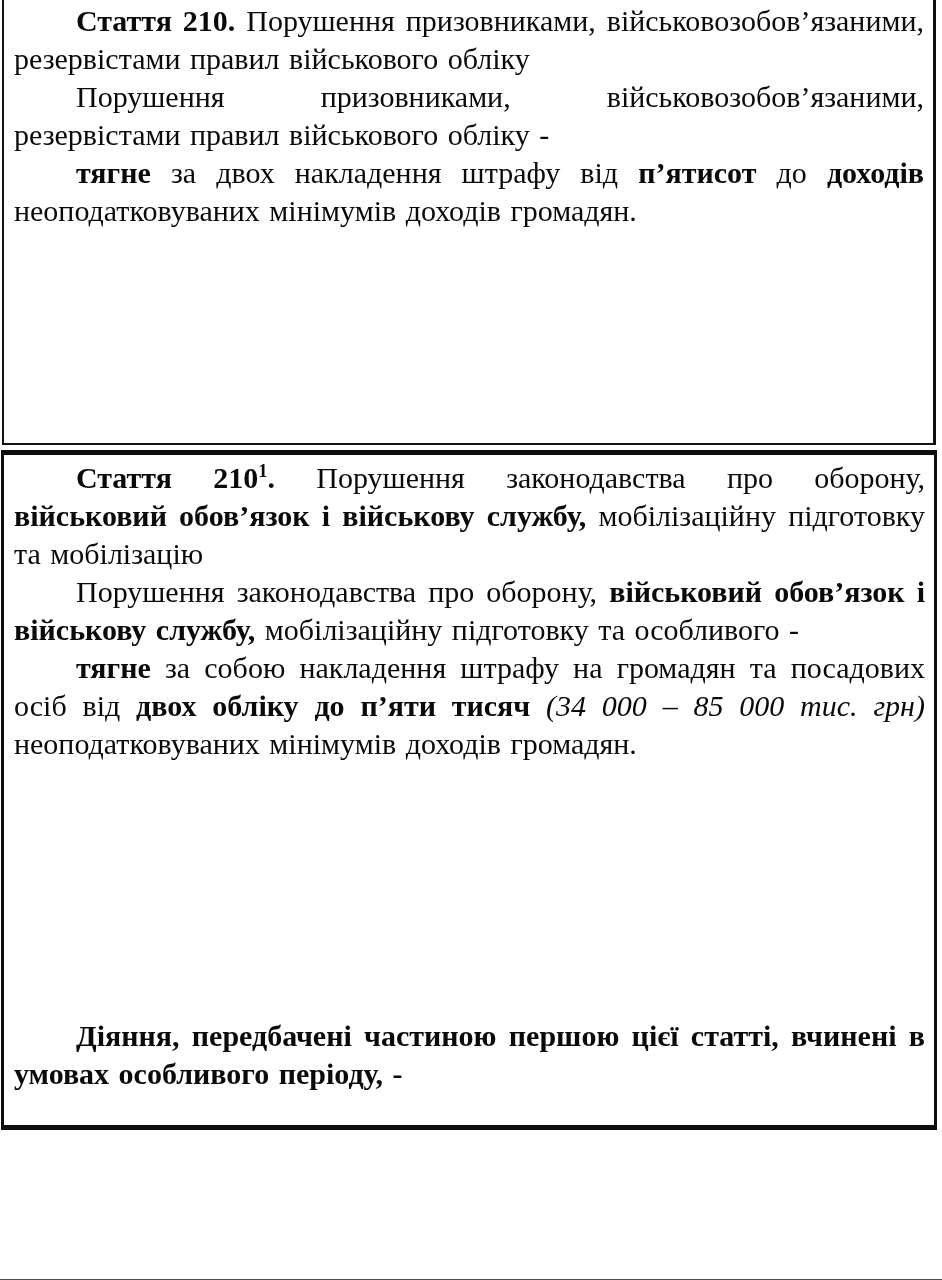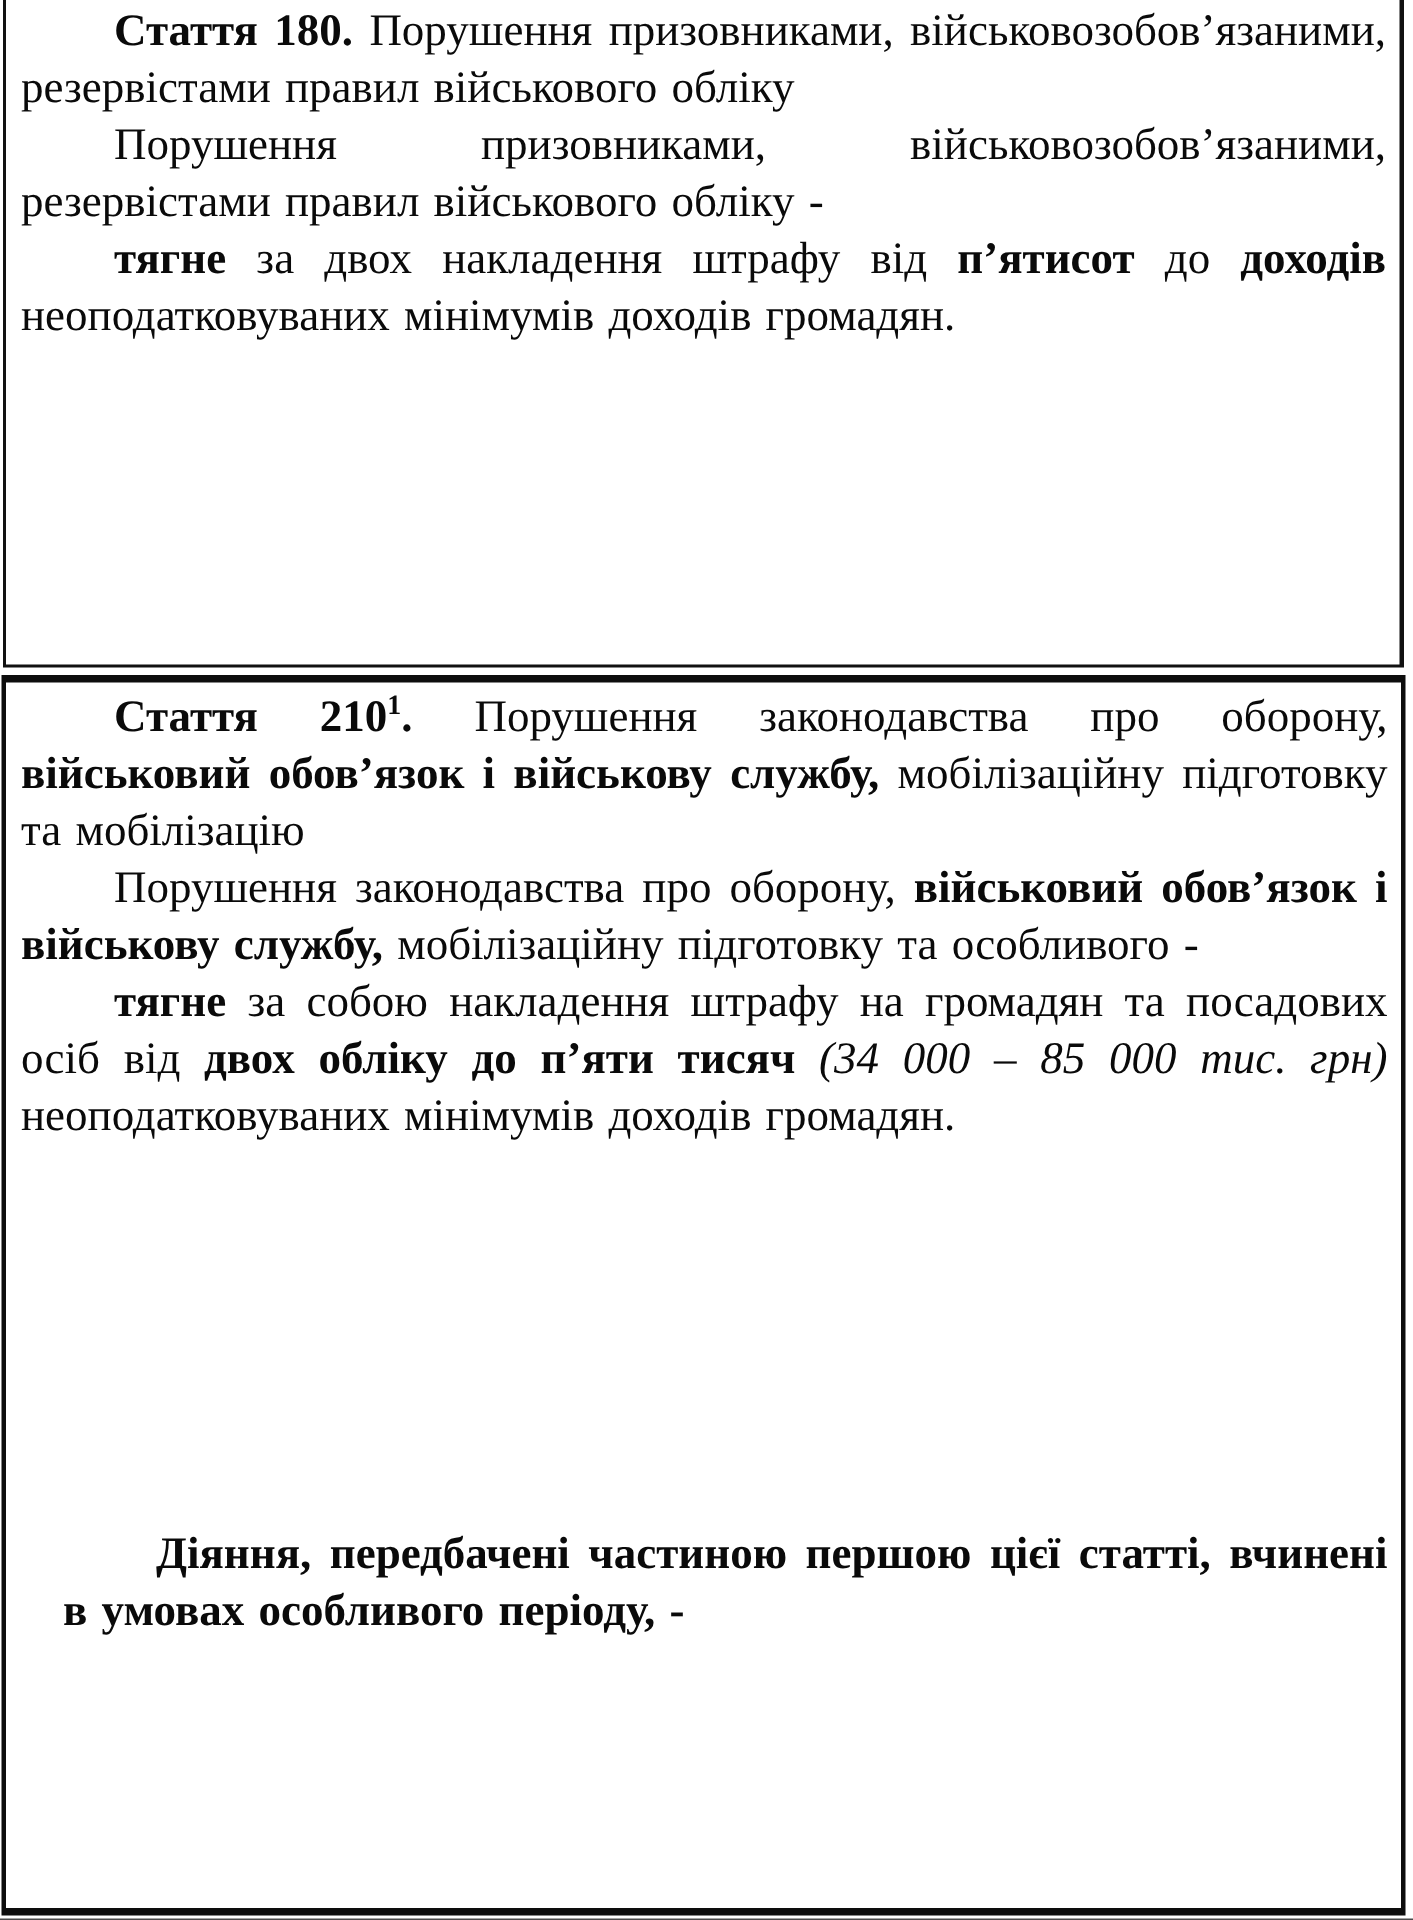--- a/index.html
+++ b/index.html
@@ -28,21 +28,21 @@
     width: 934px;
     height: 447px;
     border: 2px solid #111111;
     border-right-width: 3px;
     padding: 0 9px 0 10px;
   }
   .cell-2 {
     left: 1px;
     top: 450px;
     width: 936px;
-    height: 827px;
+    height: 680px;
     border: 3px solid #0d0d0d;
     border-top-width: 5px;
     border-bottom-width: 5px;
     padding: 0 9px 4px 10px;
   }
   .next-row-stub {
     position: absolute;
     left: 0;
     top: 1279px;
     width: 942px;
@@ -52,35 +52,35 @@
   .para {
     margin: 0;
     font-size: 30px;
     line-height: 38px;
     text-align: justify;
     text-indent: 62px;
     word-spacing: 2px;
   }
   .cell-1 .para:first-child { margin-top: 2px; }
   .cell-2 .para:first-child { margin-top: 4px; }
-  .para.gap-before { margin-top: 254px; margin-left: 28px; }
+  .para.gap-before { margin-top: 254px; }
   .b { font-weight: 700; }
   .i { font-style: italic; }
   sup {
     font-size: 0.62em;
     line-height: 0;
     vertical-align: super;
   }
 </style>
 </head>
 <body>
 
 <div class="page">
   <section class="cell cell-1">
-      <p class="para"><span class="b">Стаття 180. </span><span>Порушення призовниками, військовозобов’язаними, резервістами правил військового обліку</span></p>
+      <p class="para"><span class="b">Стаття 210. </span><span>Порушення призовниками, військовозобов’язаними, резервістами правил військового обліку</span></p>
       <p class="para"><span>Порушення призовниками, військовозобов’язаними, резервістами правил військового обліку -</span></p>
       <p class="para"><span class="b">тягне</span><span> за двох накладення штрафу від </span><span class="b">п’ятисот</span><span> до </span><span class="b">доходів</span><span> неоподатковуваних мінімумів доходів громадян.</span></p>
     </section>
   <section class="cell cell-2">
       <p class="para"><span class="b">Стаття 210</span><sup class="b">1</sup><span class="b">. </span><span>Порушення законодавства про оборону, </span><span class="b">військовий обов’язок і військову службу,</span><span> мобілізаційну підготовку та мобілізацію</span></p>
       <p class="para"><span>Порушення законодавства про оборону, </span><span class="b">військовий обов’язок і військову службу,</span><span> мобілізаційну підготовку та особливого -</span></p>
       <p class="para"><span class="b">тягне</span><span> за собою накладення штрафу на громадян та посадових осіб від </span><span class="b">двох обліку до п’яти тисяч</span><span> </span><span class="i">(34&nbsp;000 – 85&nbsp;000 тис. грн)</span><span> неоподатковуваних мінімумів доходів громадян.</span></p>
       <p class="para gap-before"><span class="b">Діяння, передбачені частиною першою цієї статті, вчинені в умовах особливого періоду, -</span></p>
     </section>
   <div class="next-row-stub"></div>

